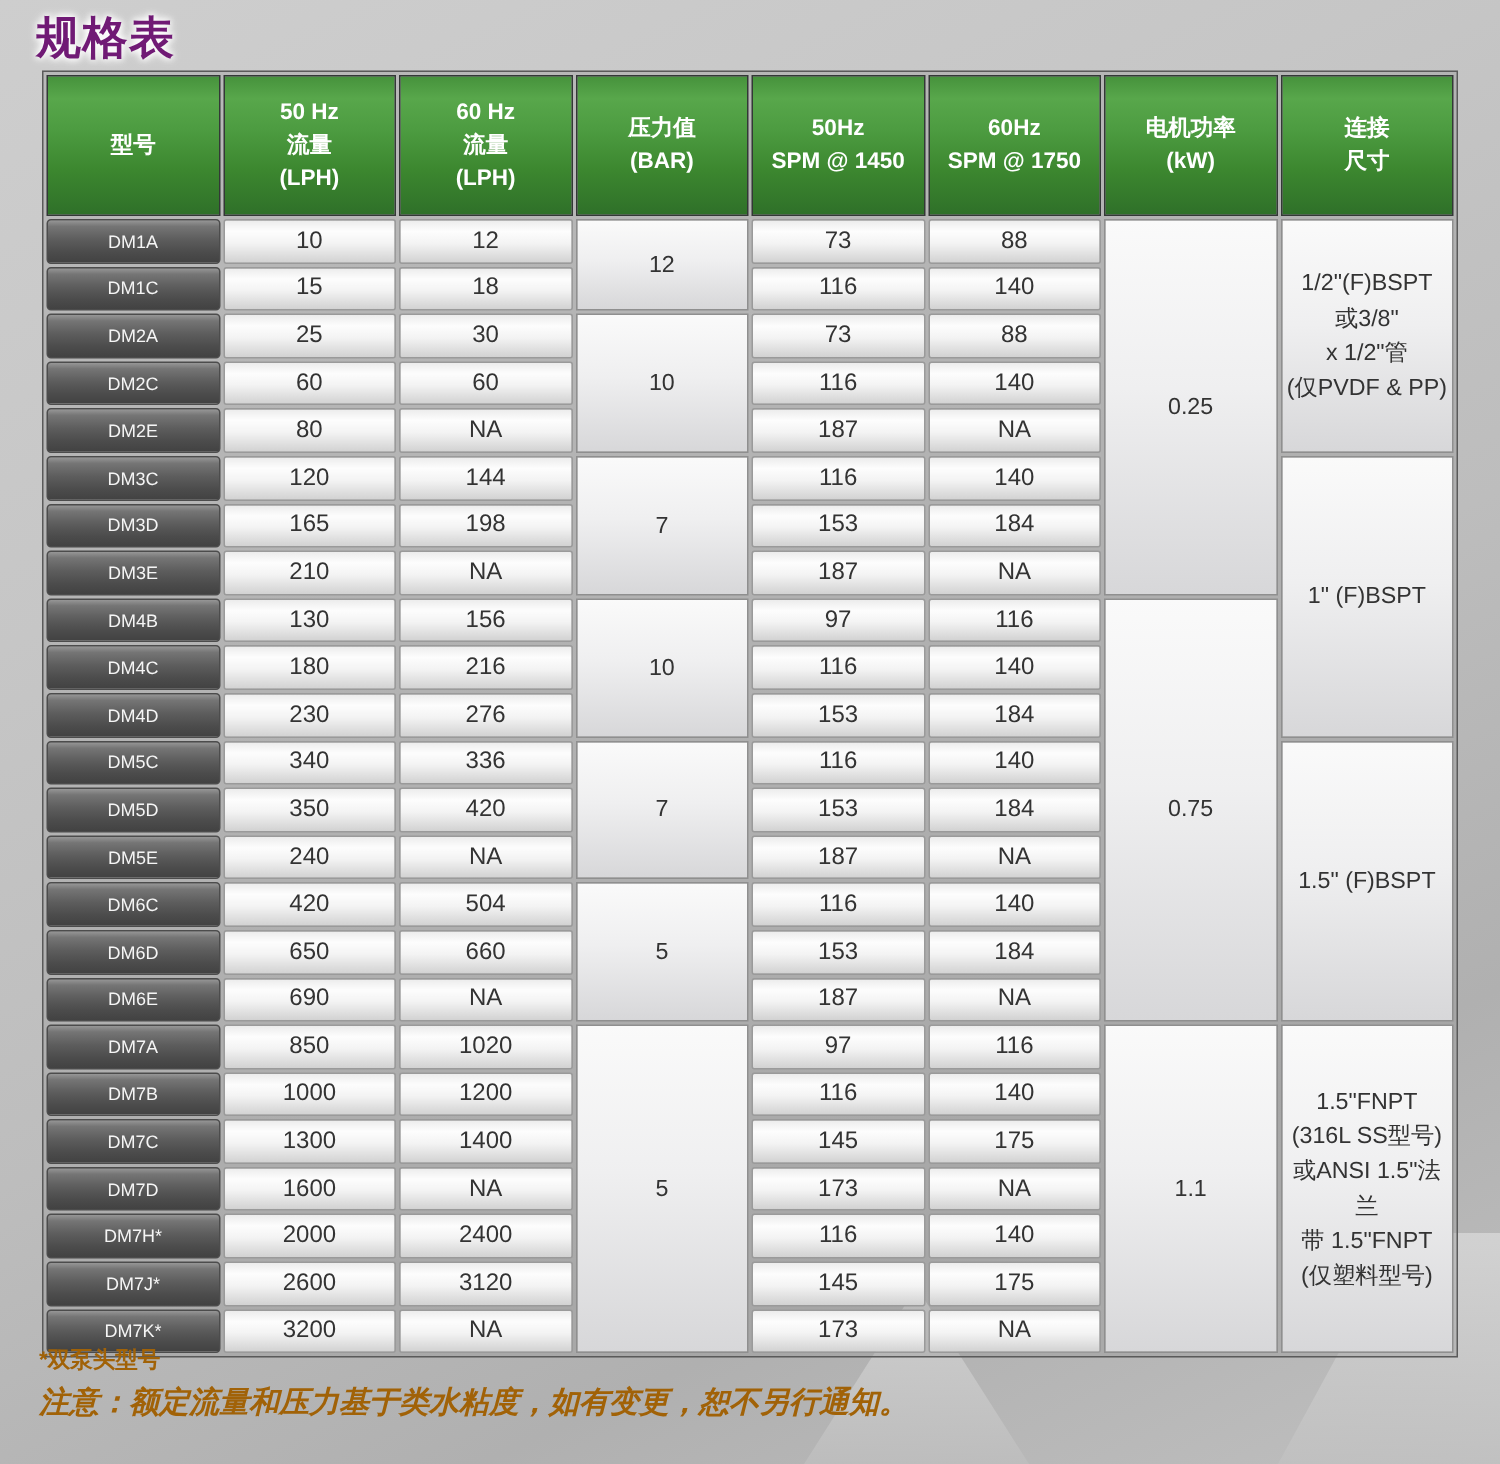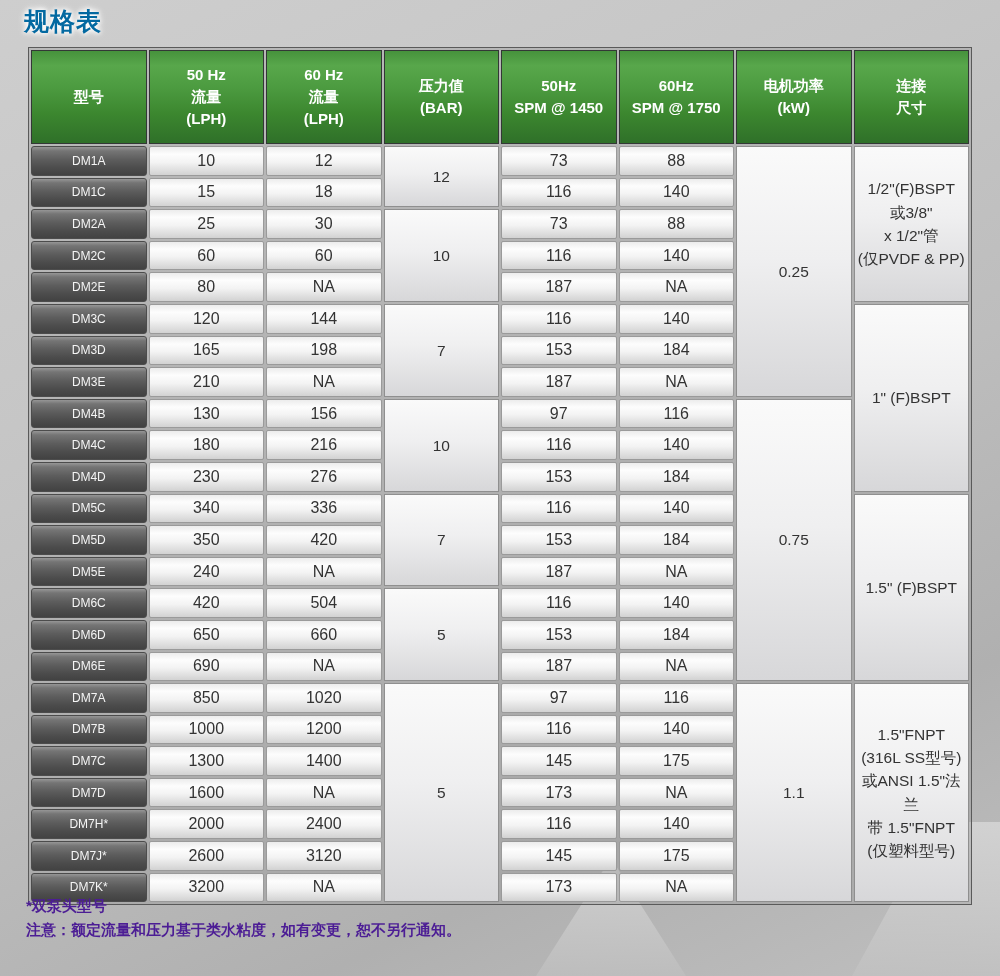--- a/index.html
+++ b/index.html
@@ -10,21 +10,21 @@
   }
   .page{position:absolute;inset:0;}
   
   .chev1{position:absolute;left:536px;top:858px;width:150px;height:118px;
     clip-path:polygon(50% 0,100% 100%,0 100%);
     background:linear-gradient(180deg,rgba(213,213,213,.85),rgba(190,190,190,.85));}
   .chev2{position:absolute;left:852px;top:822px;width:200px;height:154px;
     clip-path:polygon(0 100%,42% 0,74% 0,100% 48%,100% 100%);
     background:linear-gradient(180deg,rgba(216,216,216,.8),rgba(193,193,193,.8));}
   .title{
-    position:absolute;left:24px;top:5px;font-size:25px;font-weight:bold;color:#0369a1;
+    position:absolute;left:24px;top:5px;font-size:30px;font-weight:bold;color:#701a75;
     letter-spacing:1px;
     text-shadow:0 0 4px #ffffff,0 0 6px #ffffff,0 0 8px rgba(255,255,255,.9);
   }
   table.spec{
     position:absolute;left:28px;top:47px;width:944px;
     border-collapse:separate;border-spacing:2px;table-layout:fixed;
     background:rgba(150,150,150,.35);
     border:1px solid #5a5a5a;
   }
   col{width:12.5%;}
@@ -45,23 +45,23 @@
   td.v{
     background:linear-gradient(180deg,#ececec 0%,#fdfdfd 26%,#f3f3f3 55%,#d2d2d2 100%);
     border:1px solid #9a9a9a;border-radius:2px;
     color:#333;font-size:16px;
   }
   td.g{
     background:linear-gradient(180deg,#fafafa 0%,#efeff0 45%,#d7d7d9 100%);
     border:1px solid #8f8f8f;
     color:#333;font-size:15.5px;line-height:1.5;white-space:pre-line;
   }
-  .fnote{position:absolute;left:26px;color:#4c1d95;font-weight:bold;}
+  .fnote{position:absolute;left:26px;color:#a16207;font-weight:bold;}
   .fnote1{top:897px;font-size:15px;}
-  .fnote2{top:921px;font-size:15px;}
+  .fnote2{top:921px;font-size:20px;font-style:italic;}
 </style>
 </head>
 <body>
 
 <div class="page">
   <div class="chev1"></div>
   <div class="chev2"></div>
 
   <div class="title">规格表</div>
 

